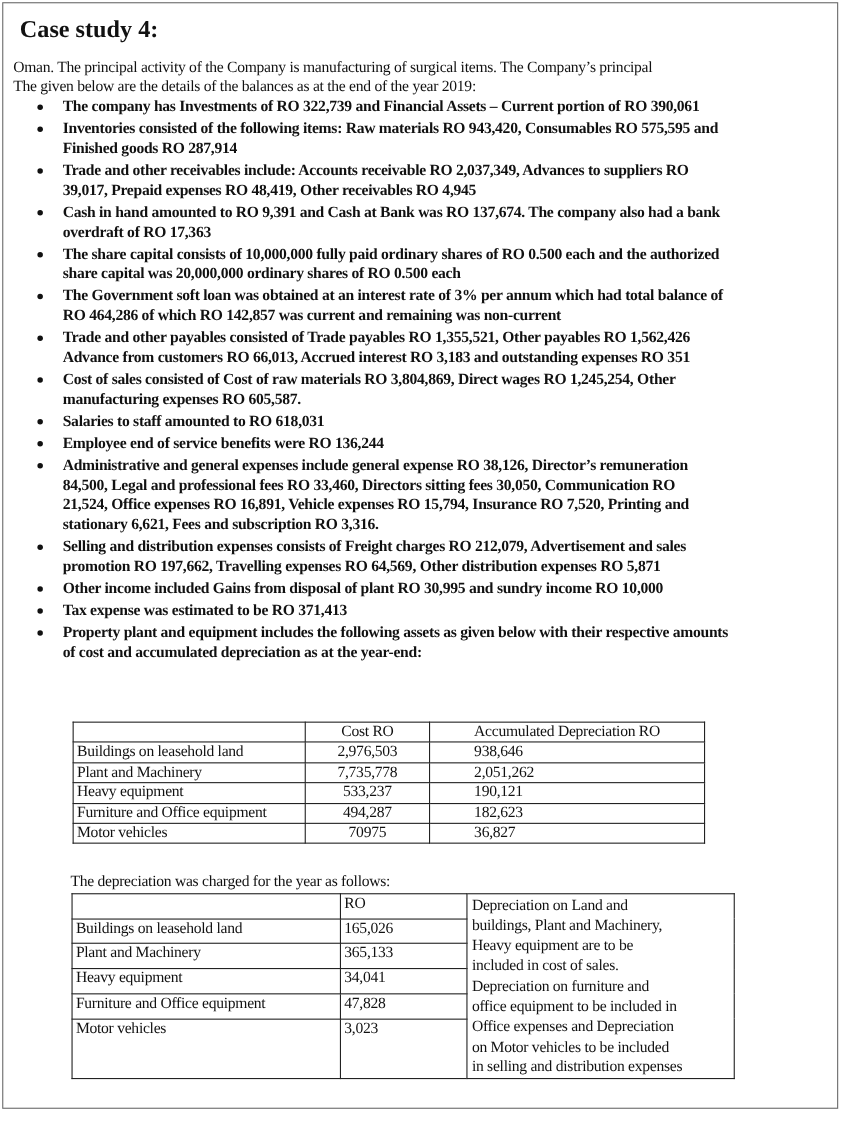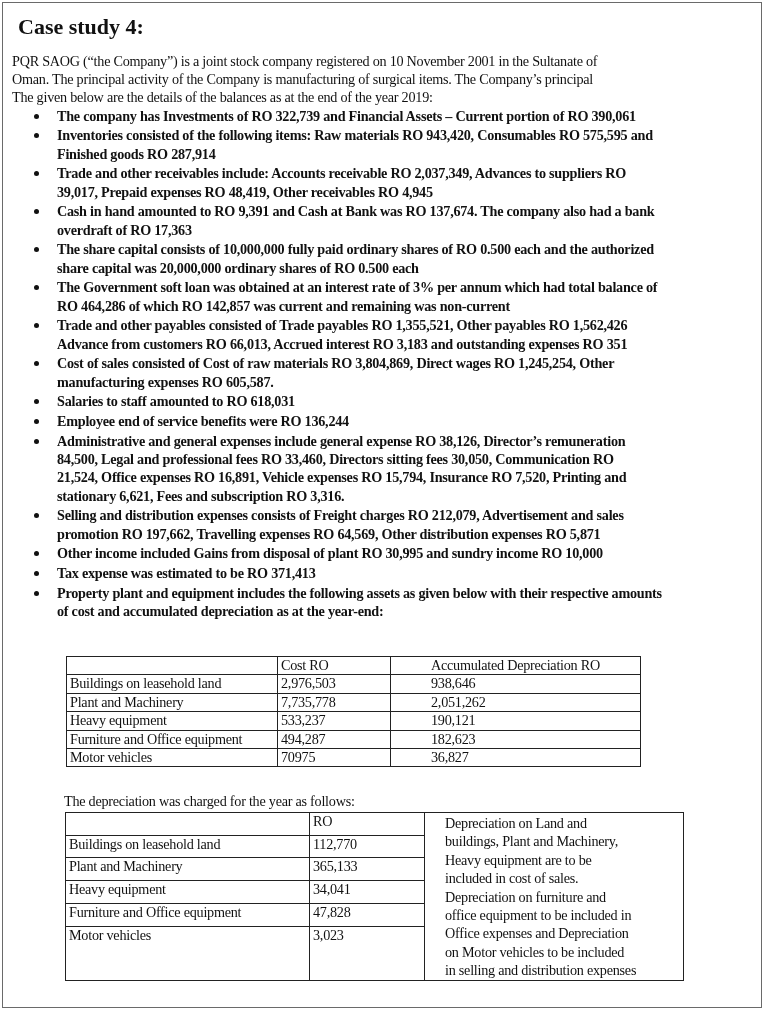--- a/index.html
+++ b/index.html
@@ -77,57 +77,56 @@
       line-height: 17.4px;
       vertical-align: top;
       white-space: nowrap;
     }
     .ppe-table {
       position: absolute;
       left: 66px;
       top: 656px;
     }
     .ppe-table td.c1 { width: 204px; }
-    .ppe-table td.c2 { width: 106px; }
+    .ppe-table td.c2 { width: 106px; text-align: center; }
     .ppe-table td.c3 { width: 206px; padding-left: 40px; }
 
     .dep-caption {
       position: absolute;
       left: 64px;
       top: 793px;
       font-size: 14.2px;
       letter-spacing: -0.25px;
     }
     .dep-table {
       position: absolute;
       left: 65px;
       top: 812px;
     }
     .dep-table td.c1 { width: 237px; }
     .dep-table td.c2 { width: 108px; }
     .dep-table td.note {
       width: 234px;
       white-space: normal;
       line-height: 18.4px;
-      padding: 1px 4px 0 20px;
+      padding: 1px 4px 0 4px;
       margin-top: 45px;
     }
     .dep-table td.empty { height: 53px; }
     .note-line { display: block; white-space: nowrap; }
   </style>
 </head>
 <body>
 
 <div class="frame"></div>
 
 <div class="title">Case study 4:</div>
 
 <div class="intro">
   <p>
-    <span class="note-line">PQR SAOG (“the Company”) is a joint stock company registered on 10 November 2001 in the Sultanate of</span>
     <span class="note-line">Oman. The principal activity of the Company is manufacturing of surgical items. The Company’s principal</span>
   </p>
   <p>The given below are the details of the balances as at the end of the year 2019:</p>
 
   <ul class="bullets">
     <li>
       <span class="dot"></span>
       <span class="note-line">The company has Investments of RO 322,739 and Financial Assets – Current portion of RO 390,061</span>
     </li>
     <li>
@@ -250,21 +249,21 @@
       <span class="note-line">included in cost of sales.</span>
       <span class="note-line">Depreciation on furniture and</span>
       <span class="note-line">office equipment to be included in</span>
       <span class="note-line">Office expenses and Depreciation</span>
       <span class="note-line">on Motor vehicles to be included</span>
       <span class="note-line">in selling and distribution expenses</span>
     </td>
   </tr>
   <tr>
     <td class="c1">Buildings on leasehold land</td>
-    <td class="c2">112,770</td>
+    <td class="c2">165,026</td>
   </tr>
   <tr>
     <td class="c1">Plant and Machinery</td>
     <td class="c2">365,133</td>
   </tr>
   <tr>
     <td class="c1">Heavy equipment</td>
     <td class="c2">34,041</td>
   </tr>
   <tr>

